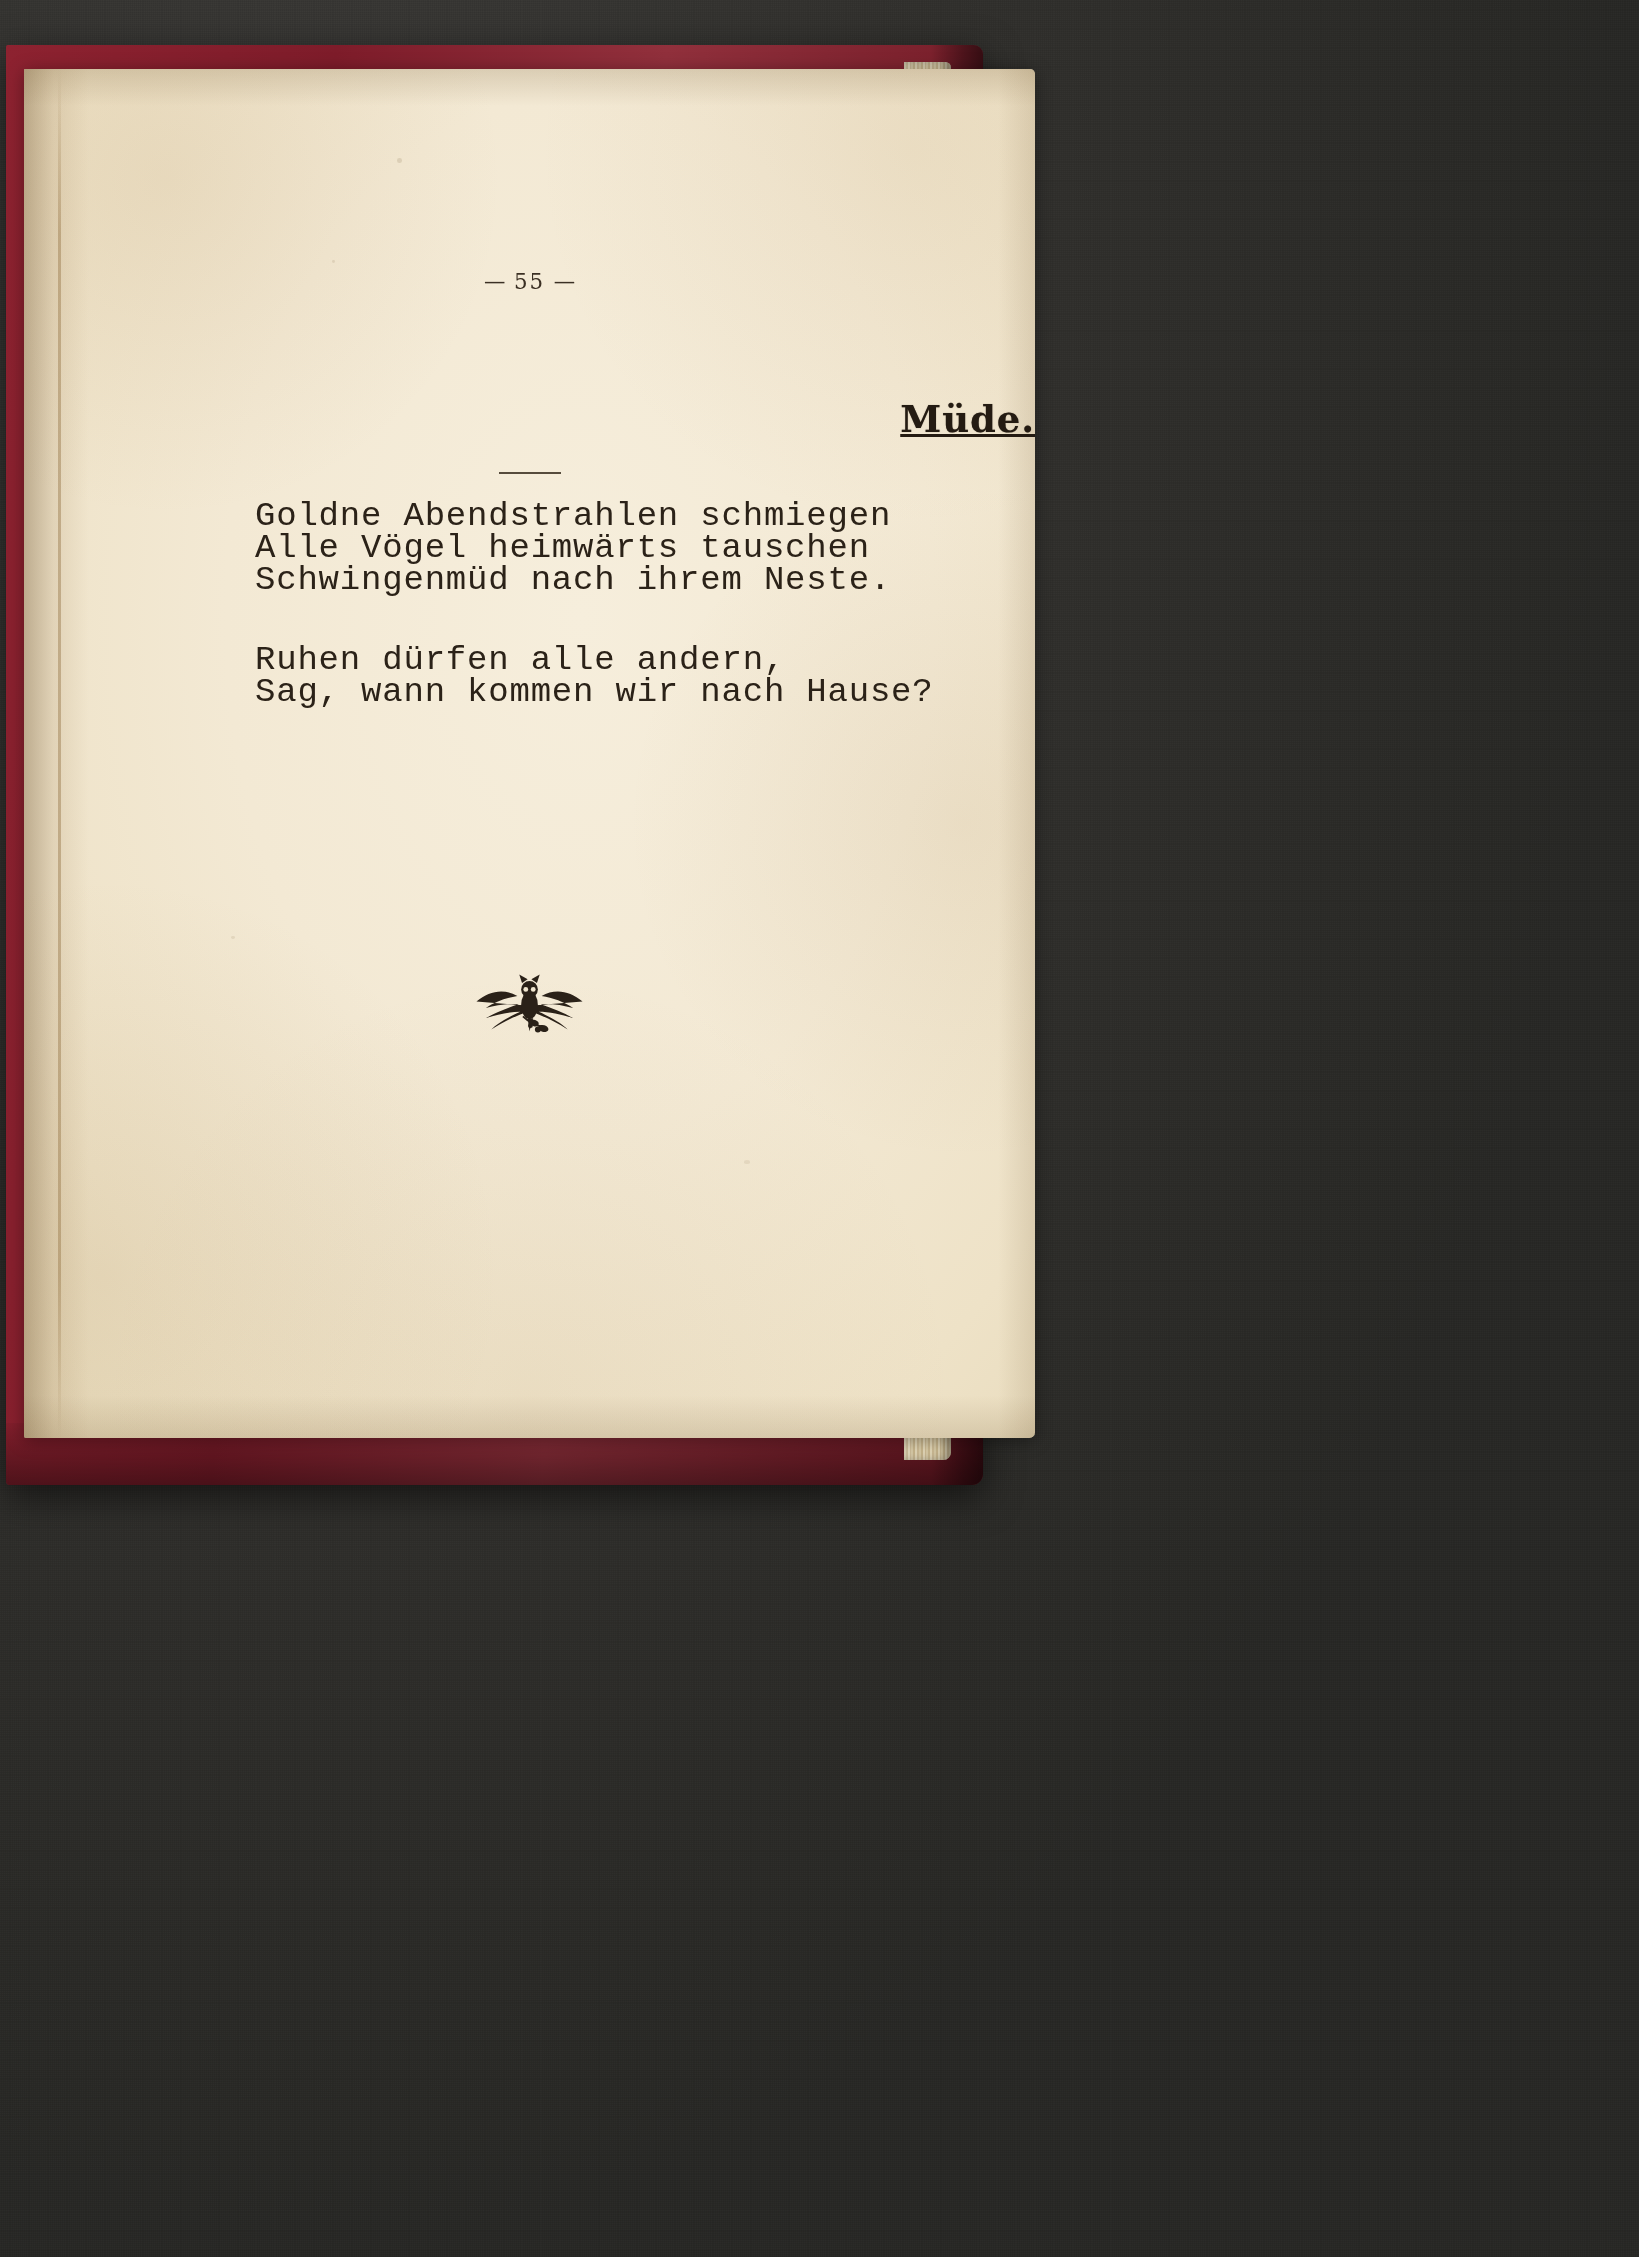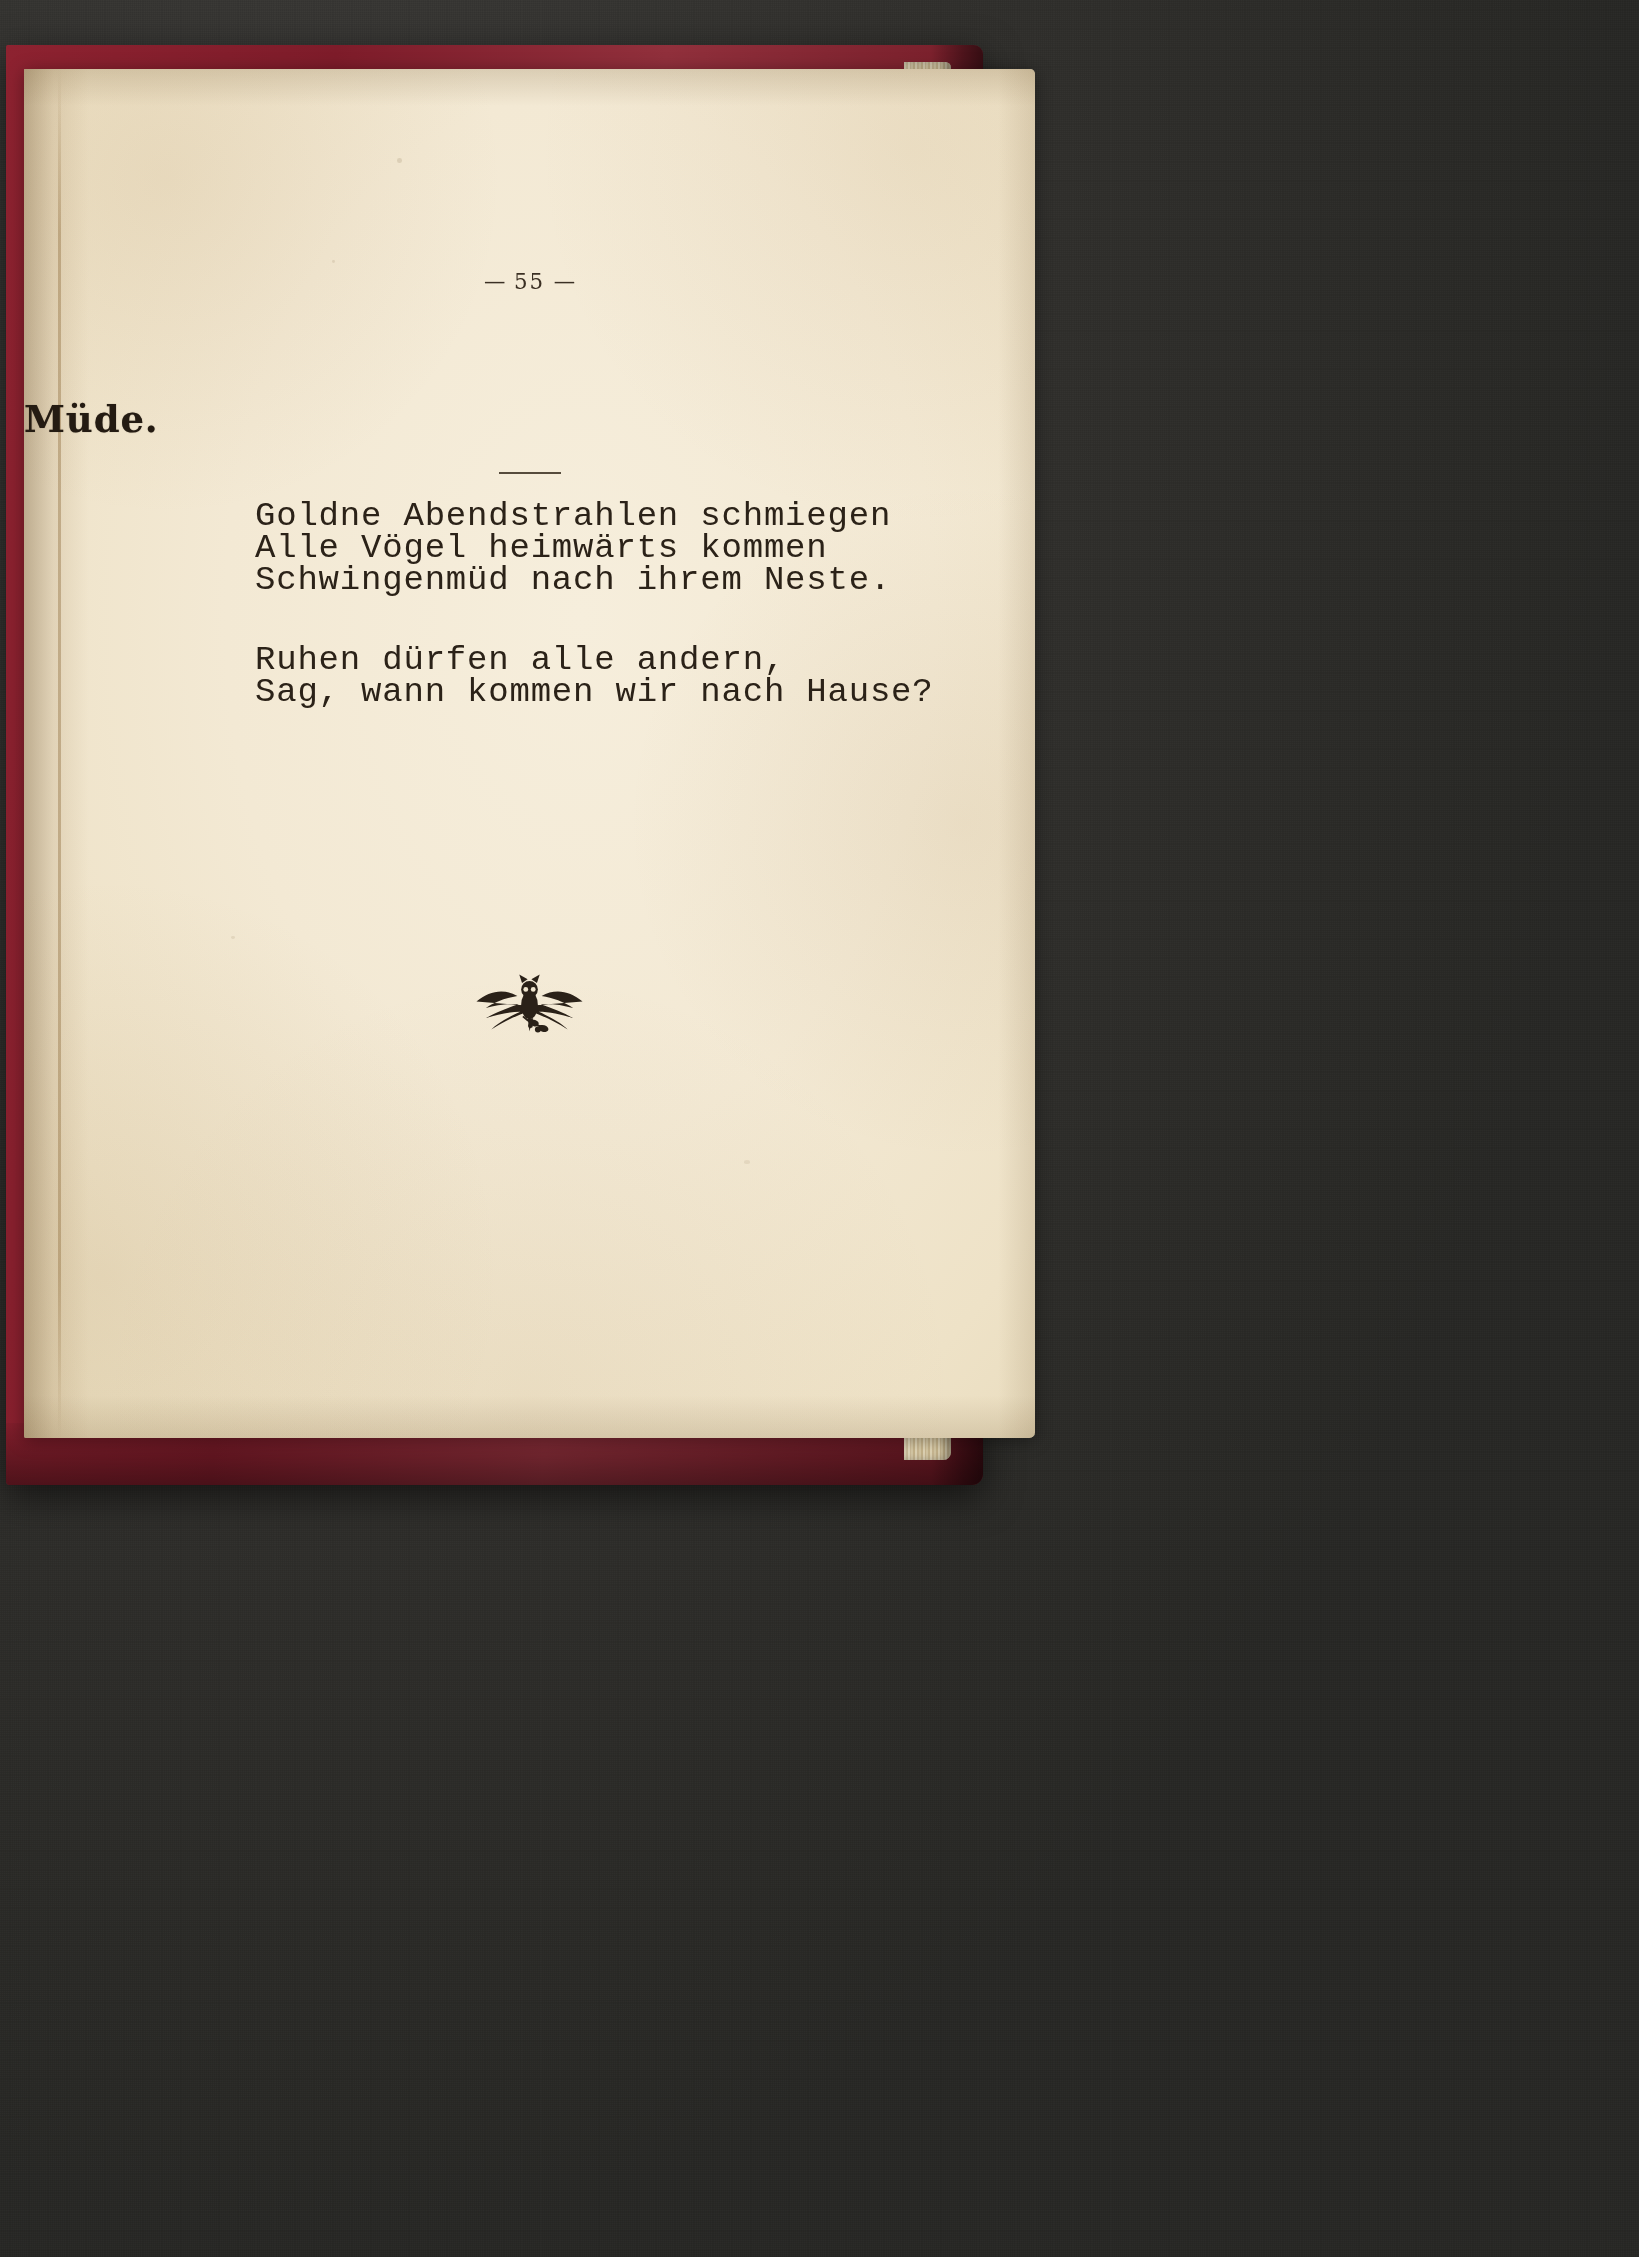--- a/index.html
+++ b/index.html
@@ -148,27 +148,28 @@
     font-size: 21.4px;
     letter-spacing: 1.9px;
     color: #3b3024;
   }
   .folio .dash { letter-spacing: 0; }
 
   .poem-title {
     position: absolute;
     top: 328px;
     left: 0; right: 0;
-    text-align: left;
+    text-align: right;
     font-family: "DejaVu Serif", serif;
     font-weight: 700;
     font-size: 37px;
     letter-spacing: 0.9px;
     color: #241b12;
     text-shadow: 0 0 0.9px rgba(40,30,18,.5);
+    text-decoration: underline;
   }
   .title-rule {
     position: absolute;
     top: 403px;
     left: 50%;
     transform: translateX(-50%);
     width: 62px;
     height: 1.9px;
     background: #3a2f20;
     opacity: .85;
@@ -230,21 +231,21 @@
         <span class="dash">—</span>
       </div>
 
       <div class="poem-title">Müde.</div>
       <div class="title-rule"></div>
 
       <div class="stanzas">
 
         <div class="stanza">
           <div class="line">Goldne Abendstrahlen schmiegen</div>
-          <div class="line">Alle Vögel heimwärts kommen</div>
+          <div class="line">Alle Vögel heimwärts tauschen</div>
           <div class="line">Schwingenmüd nach ihrem Neste.</div>
         </div>
 
 
         <div class="stanza">
           <div class="line">Ruhen dürfen alle andern,</div>
           <div class="line">Sag, wann kommen wir nach Hause?</div>
         </div>
 
       </div>

